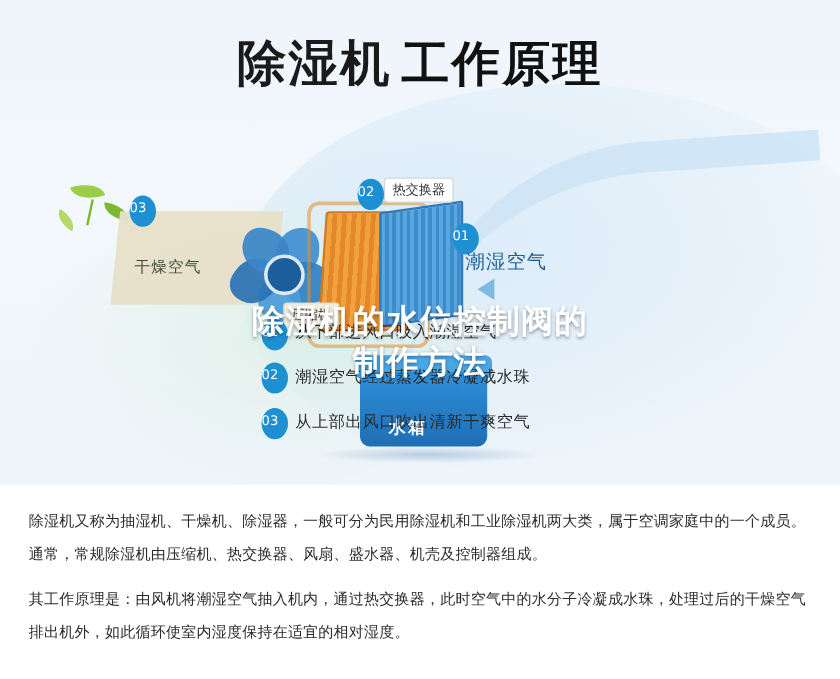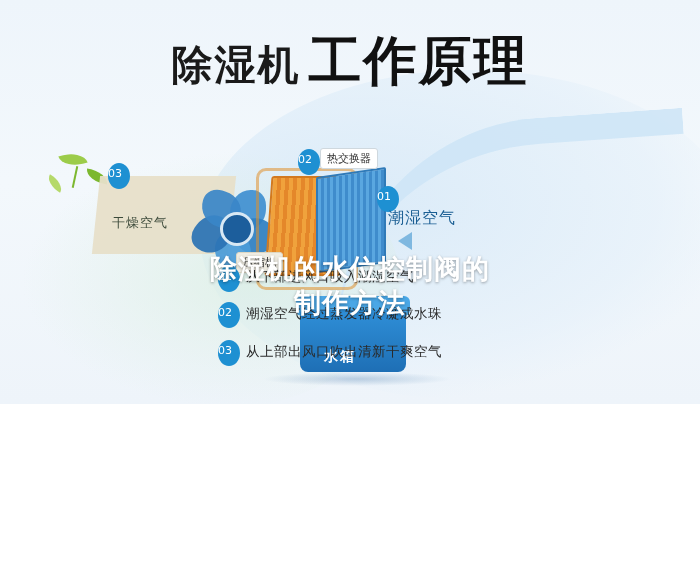--- a/index.html
+++ b/index.html
@@ -65,21 +65,21 @@
   #title-main {
     font-family: "DejaVu Sans", "Liberation Sans", sans-serif;
     font-size: 41px;
     font-weight: 700;
     color: #1a1a1a;
     letter-spacing: 2px;
     line-height: 1.15;
     display: inline-block;
   }
   #title-sub {
-    font-size: 53px;
+    font-size: 40px;
     font-weight: 700;
     color: #111;
     letter-spacing: 2px;
     display: inline-block;
     margin-left: 8px;
   }
   
   .leaf {
     position: absolute;
     width: 26px; height: 15px;
@@ -346,14 +346,20 @@
     <div class="expl e2">潮湿空气经过蒸发器冷凝成水珠</div>
     <div class="badge r03">03</div>
     <div class="expl e3">从上部出风口吹出清新干爽空气</div>
 
     <div id="watermark">
       <div>除湿机的水位控制阀的</div>
       <div>制作方法</div>
     </div>
   </div>
 
+  <div id="text-block">
+    <p class="para">除湿机又称为抽湿机、干燥机、除湿器，一般可分为民用除湿机和工业除湿机两大类，属于空调家庭中的一个成员。</p>
+    <p class="para">通常，常规除湿机由压缩机、热交换器、风扇、盛水器、机壳及控制器组成。</p>
+    <p class="para spaced">其工作原理是：由风机将潮湿空气抽入机内，通过热交换器，此时空气中的水分子冷凝成水珠，处理过后的干燥空气</p>
+    <p class="para">排出机外，如此循环使室内湿度保持在适宜的相对湿度。</p>
+  </div>
 
 </div>
 
 </body></html>

